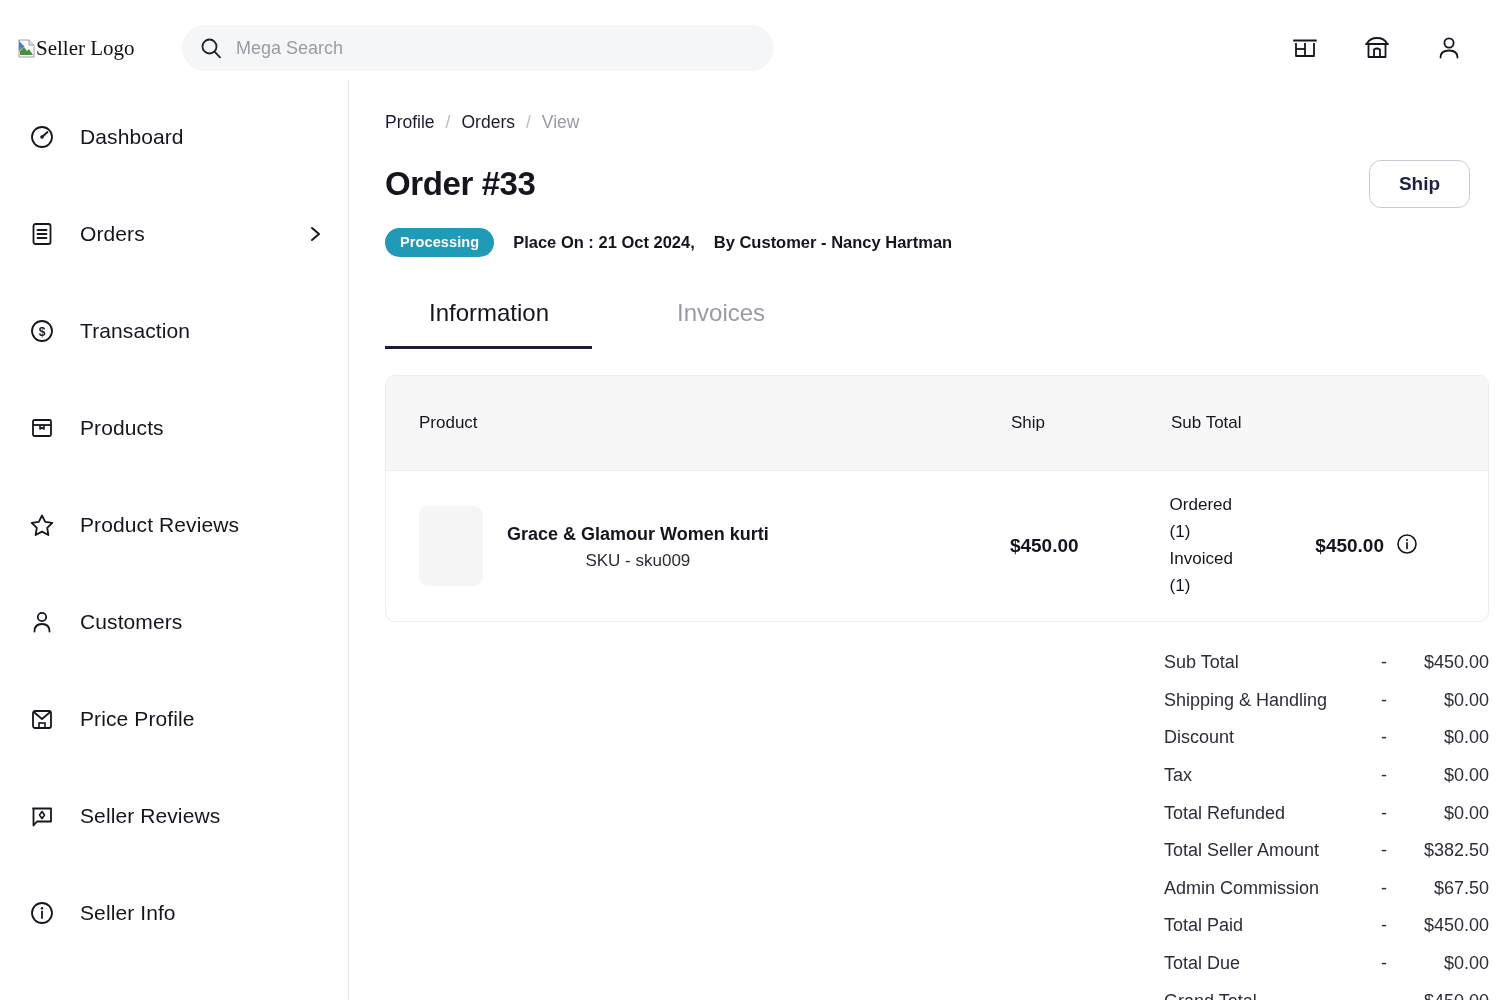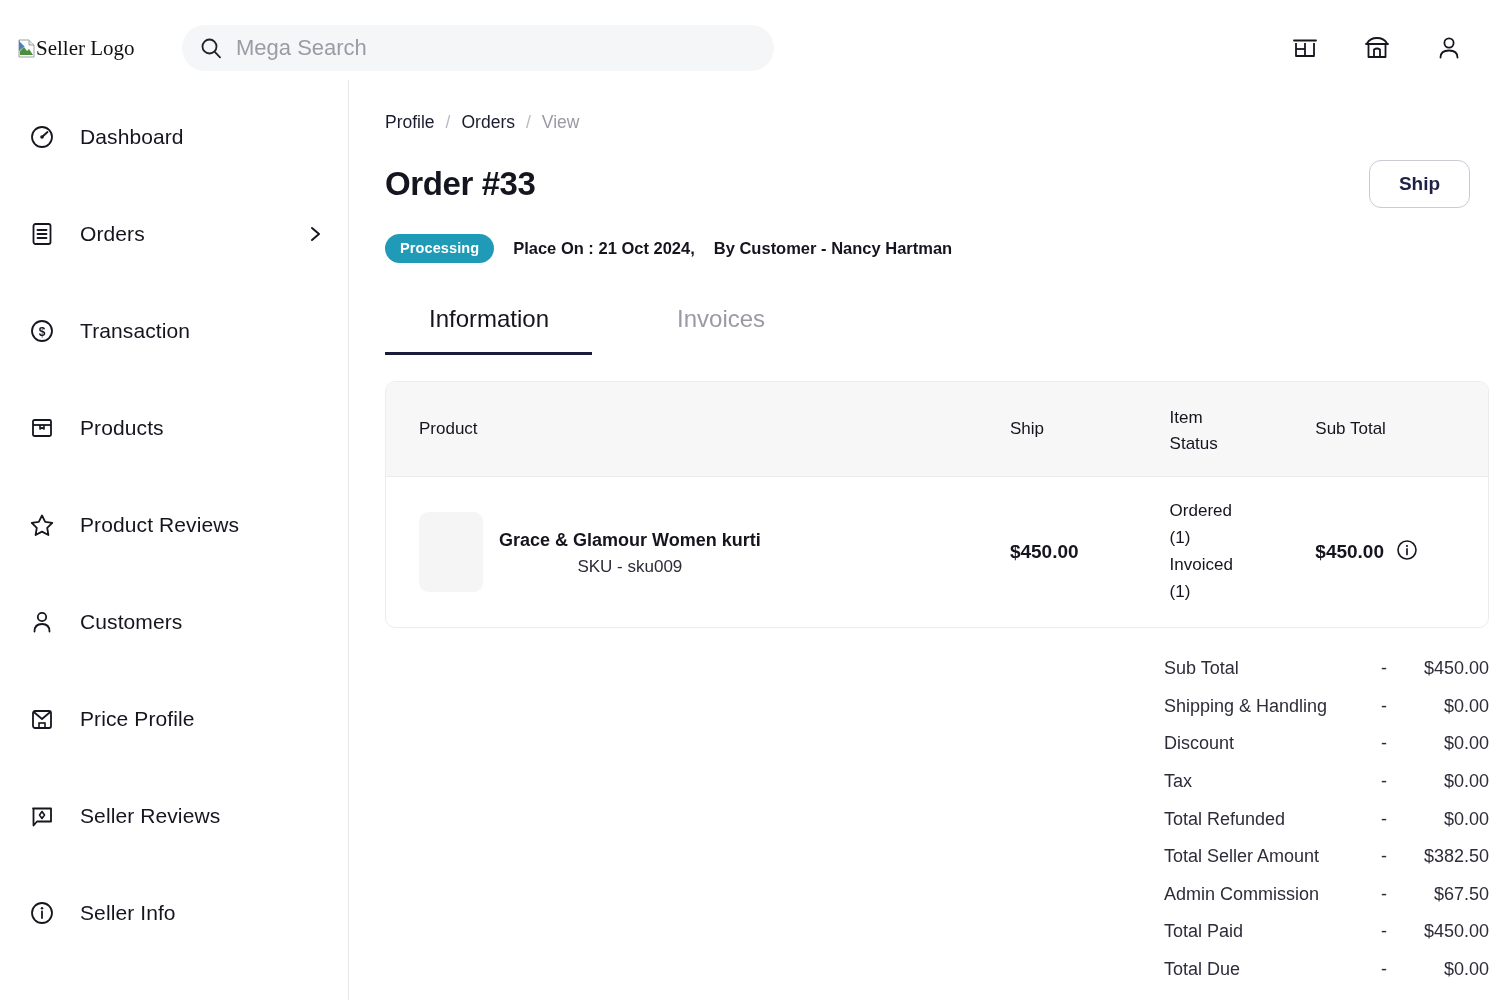--- a/index.html
+++ b/index.html
@@ -35,21 +35,21 @@
     width: 592px; height: 46px;
     background: #f5f6f7;
     border-radius: 23px;
     display: flex; align-items: center;
     padding: 0 18px;
   }
   .search-icon { width: 22px; height: 22px; margin-right: 14px; flex: 0 0 auto; }
   .search-input {
     border: none; outline: none; background: transparent;
     font-family: "Liberation Sans", sans-serif;
-    font-size: 22px; color: #2b2b3b; width: 100%;
+    font-size: 18px; color: #2b2b3b; width: 100%;
   }
   .search-input::placeholder { color: #9b9ba5; }
   .topbar-actions { margin-left: auto; display: flex; align-items: center; gap: 42px; padding-right: 20px; }
   .icon-btn { width: 30px; height: 30px; display: flex; align-items: center; justify-content: center; cursor: pointer; }
 
   
   .body-row { display: flex; flex: 1; min-height: 0; }
 
   
   .sidebar {
@@ -84,21 +84,21 @@
   .page-title { font-size: 33px; font-weight: 700; letter-spacing: -.4px; color: #15151f; }
   .ship-btn {
     margin-left: auto; margin-right: 18px;
     width: 101px; height: 48px;
     border: 1px solid #c9cad4; border-radius: 12px;
     background: #fff; color: #1f2048;
     font-family: "Liberation Sans", sans-serif;
     font-size: 19px; font-weight: 600; cursor: pointer;
   }
 
-  .meta-row { display: flex; align-items: center; margin-top: 26px; gap: 19px; }
+  .meta-row { display: flex; align-items: center; margin-top: 20px; gap: 19px; }
   .badge {
     background: #1f9bb8; color: #fff;
     font-size: 14.5px; font-weight: 700;
     padding: 6px 15px 7px; border-radius: 20px;
     letter-spacing: .1px;
   }
   .meta-text { font-size: 16.5px; font-weight: 600; color: #15151f; }
 
   
   .tabs { display: flex; margin-top: 42px; position: relative; }
@@ -127,21 +127,21 @@
   .tr { display: flex; }
   .thead { background: #f7f7f8; border-bottom: 1px solid #ececed; }
   .th, .td { font-size: 17px; padding: 0; display: flex; align-items: center; }
   .th { height: 94px; color: #15151f; font-weight: 500; }
   .col-product { width: 625px; padding-left: 33px; text-align: center; }
   .col-price { width: 160px; }
   .col-status { width: 146px; }
   .col-subtotal { width: 173px; }
   .th.col-status { align-items: flex-start; padding-top: 23px; line-height: 1.55; }
   .tbody .td { height: 150px; }
-  .td.col-product { padding-left: 33px; gap: 16px; }
+  .td.col-product { padding-left: 33px; gap: 24px; }
   .thumb {
     width: 64px; height: 80px;
     background: #f5f5f6; border-radius: 9px; flex: 0 0 auto;
   }
   .pname { font-size: 18px; font-weight: 600; color: #15151f; line-height: 1.45; }
   .psku { font-size: 17px; color: #2c2c38; margin-top: 4px; }
   .price-val { font-size: 19px; font-weight: 600; color: #15151f; }
   .status-lines { font-size: 17px; line-height: 1.58; color: #15151f; }
   .subtotal-wrap { display: flex; align-items: center; gap: 12px; }
   .subtotal-val { font-size: 19px; font-weight: 600; color: #15151f; }
@@ -352,26 +352,20 @@
 
       <div class="tabs">
         <div class="tab t1 active">Information</div>
         <div class="tab t2">Invoices</div>
       </div>
 
       <div class="table-card">
         <div class="tr thead">
           <div class="th col-product">Product</div>
           <div class="th col-price">Ship</div>
-          <div class="th col-status">
-            <span>
-              <span>Item</span><br>
-              <span>Status</span>
-            </span>
-          </div>
           <div class="th col-subtotal">Sub Total</div>
         </div>
 
         <div class="tr tbody">
           <div class="td col-product">
             <div class="thumb"></div>
             <div>
               <div class="pname">Grace &amp; Glamour Women kurti</div>
               <div class="psku">SKU - sku009</div>
             </div>

